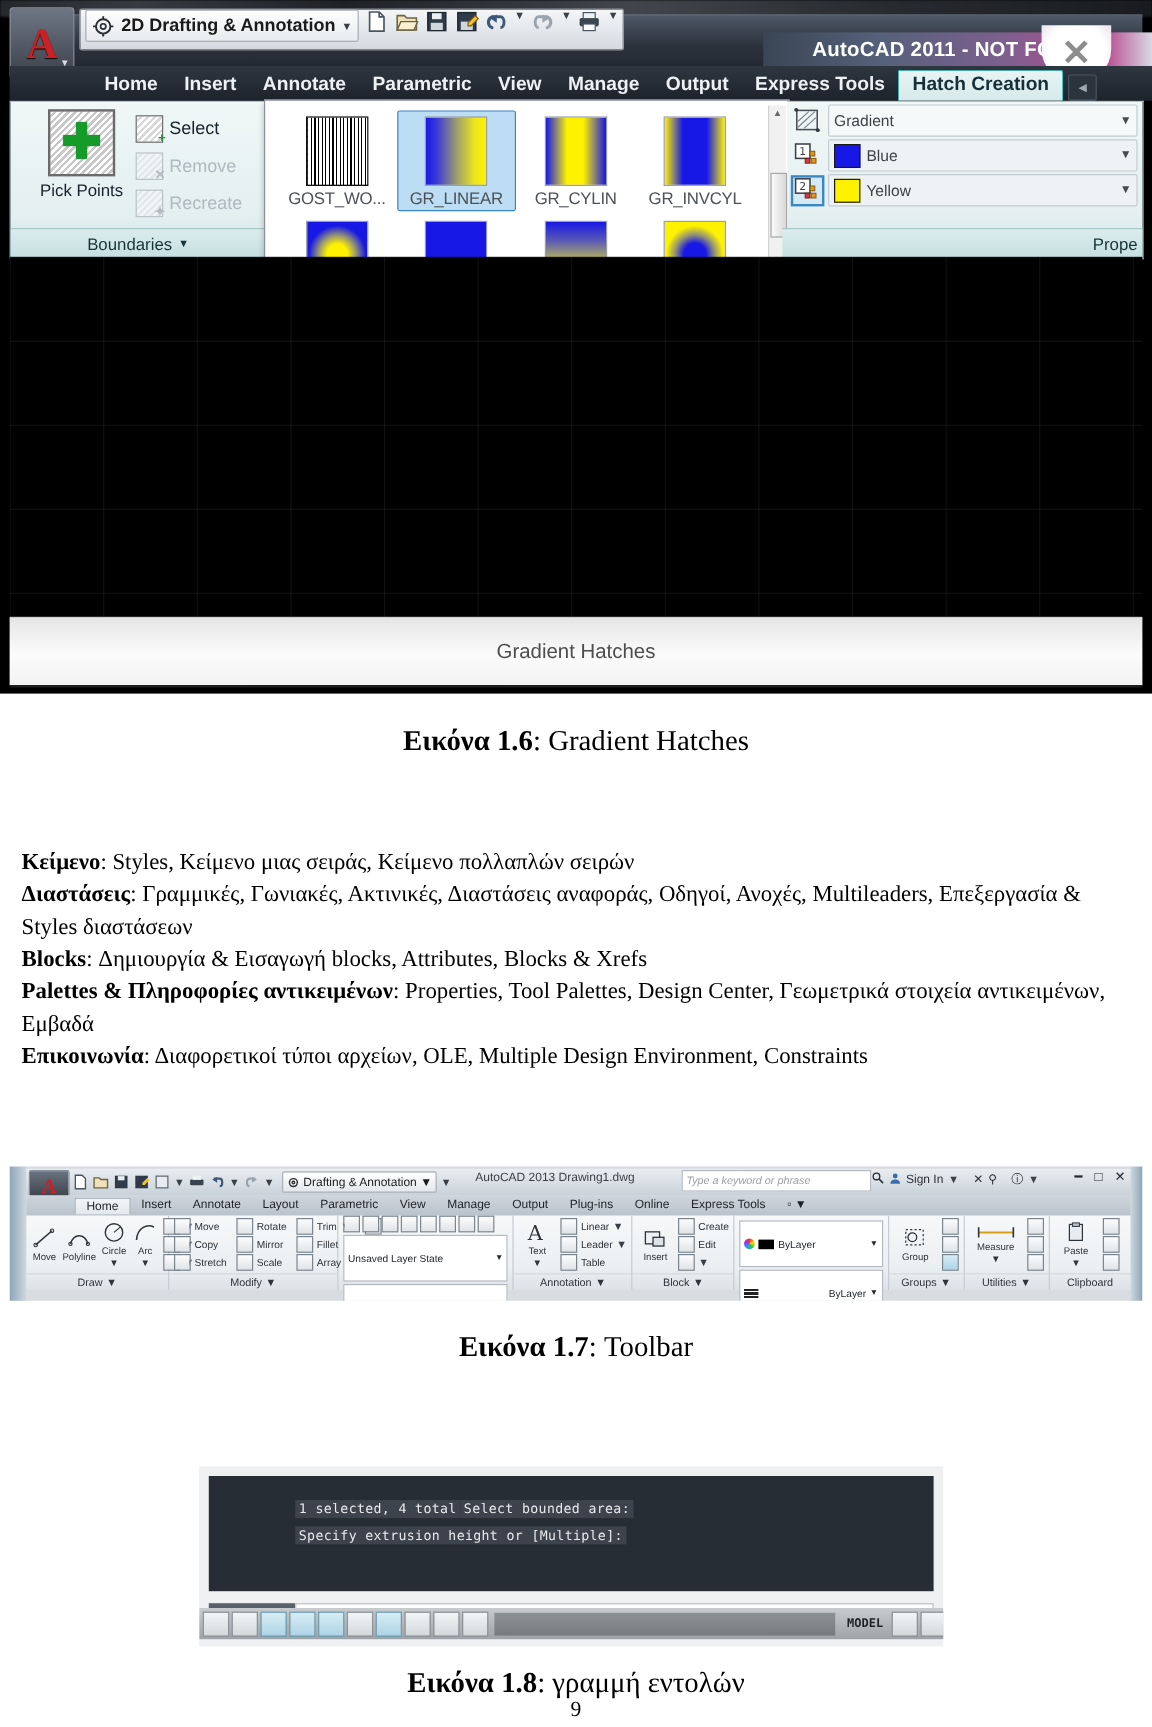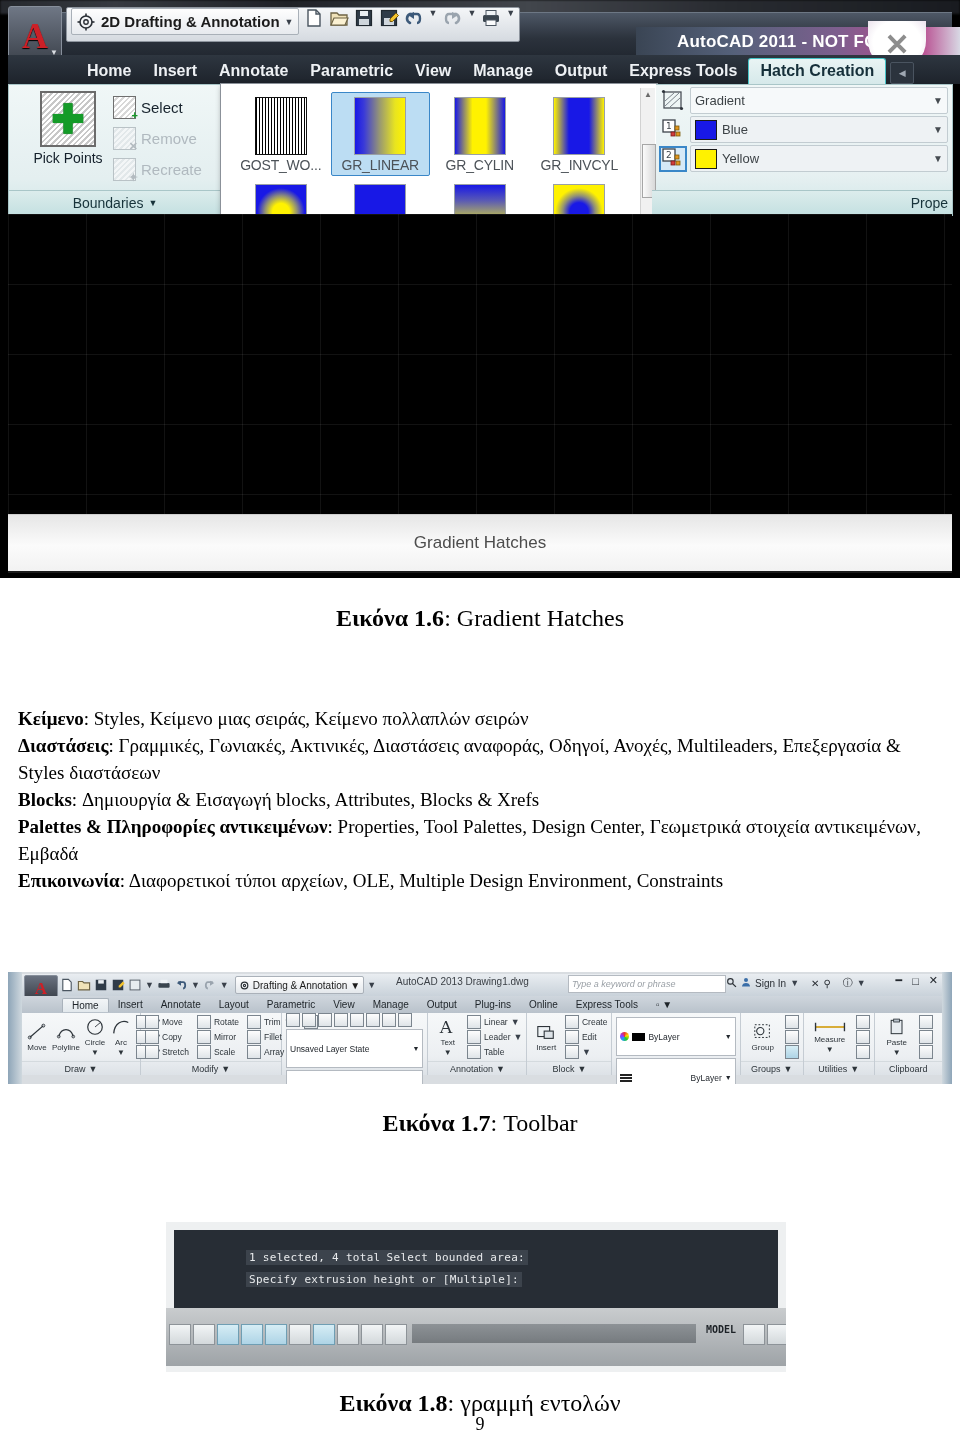--- a/index.html
+++ b/index.html
@@ -296,21 +296,21 @@
   .cl-field{
     flex:1;background:#ffffff;border:1px solid #b9bfc4;display:flex;align-items:center;
     padding:0 6px;gap:6px;
   }
   .cl-field .txt{font-size:11px;color:#1a1f26;letter-spacing:.2px;white-space:nowrap;}
   .cl-field .hl{background:#b8c4dd;}
   .cl-field .up{margin-left:auto;font-size:9px;color:#3a4048;}
   .cl-status{
     position:absolute;left:0;bottom:6px;width:620px;height:26px;
     background:linear-gradient(180deg,#c9ccce,#9ea3a7);
-    display:flex;padding:16px 3px;gap:2px;
+    display:flex;align-items:center;padding:0 3px;gap:2px;
   }
   .stico{width:20px;height:19px;border:1px solid #8d9398;background:linear-gradient(180deg,#f2f5f6,#d3d8db);position:relative;flex:none;}
   .stico.on{background:linear-gradient(180deg,#d6edf5,#aed4e6);border-color:#6f9eb3;}
   .st-fill{flex:1;height:19px;background:linear-gradient(180deg,#8d9296,#767b7f);margin:0 3px;}
   .st-model{font-size:10px;color:#1d2227;font-weight:bold;padding:0 5px;font-family:"DejaVu Sans Mono",monospace;}
 </style>
 </head>
 <body>
 
 <div class="fig16">

